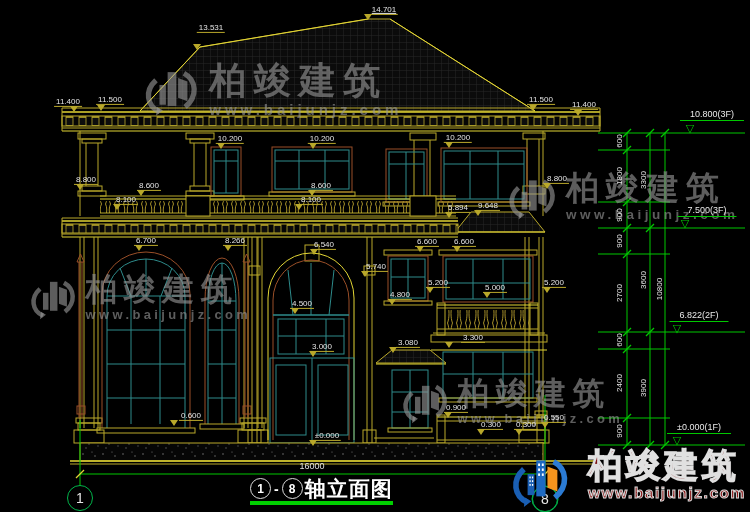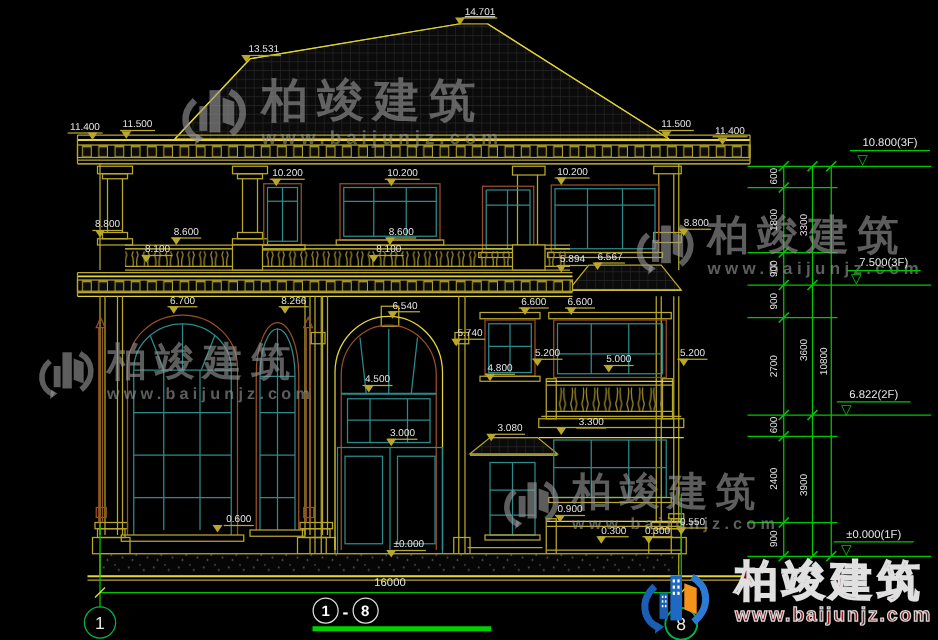--- a/index.html
+++ b/index.html
@@ -429,21 +429,21 @@
         <div class="wm-tx">
           <div class="wm-name">柏竣建筑</div>
           <div class="wm-url">www.baijunjz.com</div>
         </div>
       </div>
     </div>
 
 <div id="annos">
       <div class="dim" style="left: 384px; top: 10px; text-decoration: underline;">14.701</div>
       <div class="tri" style="left: 368px; top: 14px;"></div>
-      <div class="dim" style="left: 211px; top: 40px; text-align: center;">13.531</div>
+      <div class="dim" style="left: 211px; top: 28px; text-align: center;">13.531</div>
       <div class="tri" style="left: 197px; top: 44px;"></div>
       <div class="dim" style="left: 68px; top: 102px;">11.400</div>
       <div class="tri" style="left: 74px; top: 106px;"></div>
       <div class="dim" style="left: 110px; top: 100px;">11.500</div>
       <div class="tri" style="left: 101px; top: 105px;"></div>
       <div class="dim" style="left: 541px; top: 100px;">11.500</div>
       <div class="tri" style="left: 533px; top: 105px;"></div>
       <div class="dim" style="left: 584px; top: 105px;">11.400</div>
       <div class="tri" style="left: 578px; top: 110px;"></div>
       <div class="dim" style="left: 230px; top: 139px;">10.200</div>
@@ -459,21 +459,21 @@
       <div class="dim" style="left: 126px; top: 200px;">8.100</div>
       <div class="tri" style="left: 117px; top: 204px;"></div>
       <div class="dim" style="left: 321px; top: 186px;">8.600</div>
       <div class="tri" style="left: 312px; top: 190px;"></div>
       <div class="dim" style="left: 311px; top: 200px;">8.100</div>
       <div class="tri" style="left: 299px; top: 204px;"></div>
       <div class="dim" style="left: 458px; top: 208px;">5.894</div>
       <div class="tri" style="left: 449px; top: 212px;"></div>
       <div class="dim" style="left: 557px; top: 179px;">8.800</div>
       <div class="tri" style="left: 547px; top: 183px;"></div>
-      <div class="dim" style="left: 488px; top: 206px;">6.567</div>
+      <div class="dim" style="left: 488px; top: 206px;">9.648</div>
       <div class="tri" style="left: 478px; top: 210px;"></div>
       <div class="dim" style="left: 146px; top: 241px;">6.700</div>
       <div class="tri" style="left: 139px; top: 245px;"></div>
       <div class="dim" style="left: 235px; top: 241px;">8.266</div>
       <div class="tri" style="left: 228px; top: 245px;"></div>
       <div class="dim" style="left: 324px; top: 245px;">6.540</div>
       <div class="tri" style="left: 314px; top: 249px;"></div>
       <div class="dim" style="left: 427px; top: 242px;">6.600</div>
       <div class="tri" style="left: 420px; top: 246px;"></div>
       <div class="dim" style="left: 464px; top: 242px;">6.600</div>
@@ -534,20 +534,21 @@
 
 <div class="total-dim" style="left:312px;top:466px">16000</div>
 
 <div class="bubble" style="left:80px;top:498px">1</div>
 <div class="bubble" style="left:545px;top:499px;z-index:4">8</div>
 
 <div class="title">
   <span class="axcirc">1</span>
   <span class="dash">-</span>
   <span class="axcirc">8</span>
+  <span class="tmain">轴立面图</span>
 </div>
 <div class="title-underline"></div>
 
 <div class="flogo">
   <svg class="flogo-icon" viewBox="0 0 100 100">
     <use href="#lg-c"></use>
   </svg>
   <div>
     <div class="flogo-name">柏竣建筑</div>
     <div class="flogo-url">www.baijunjz.com</div>

